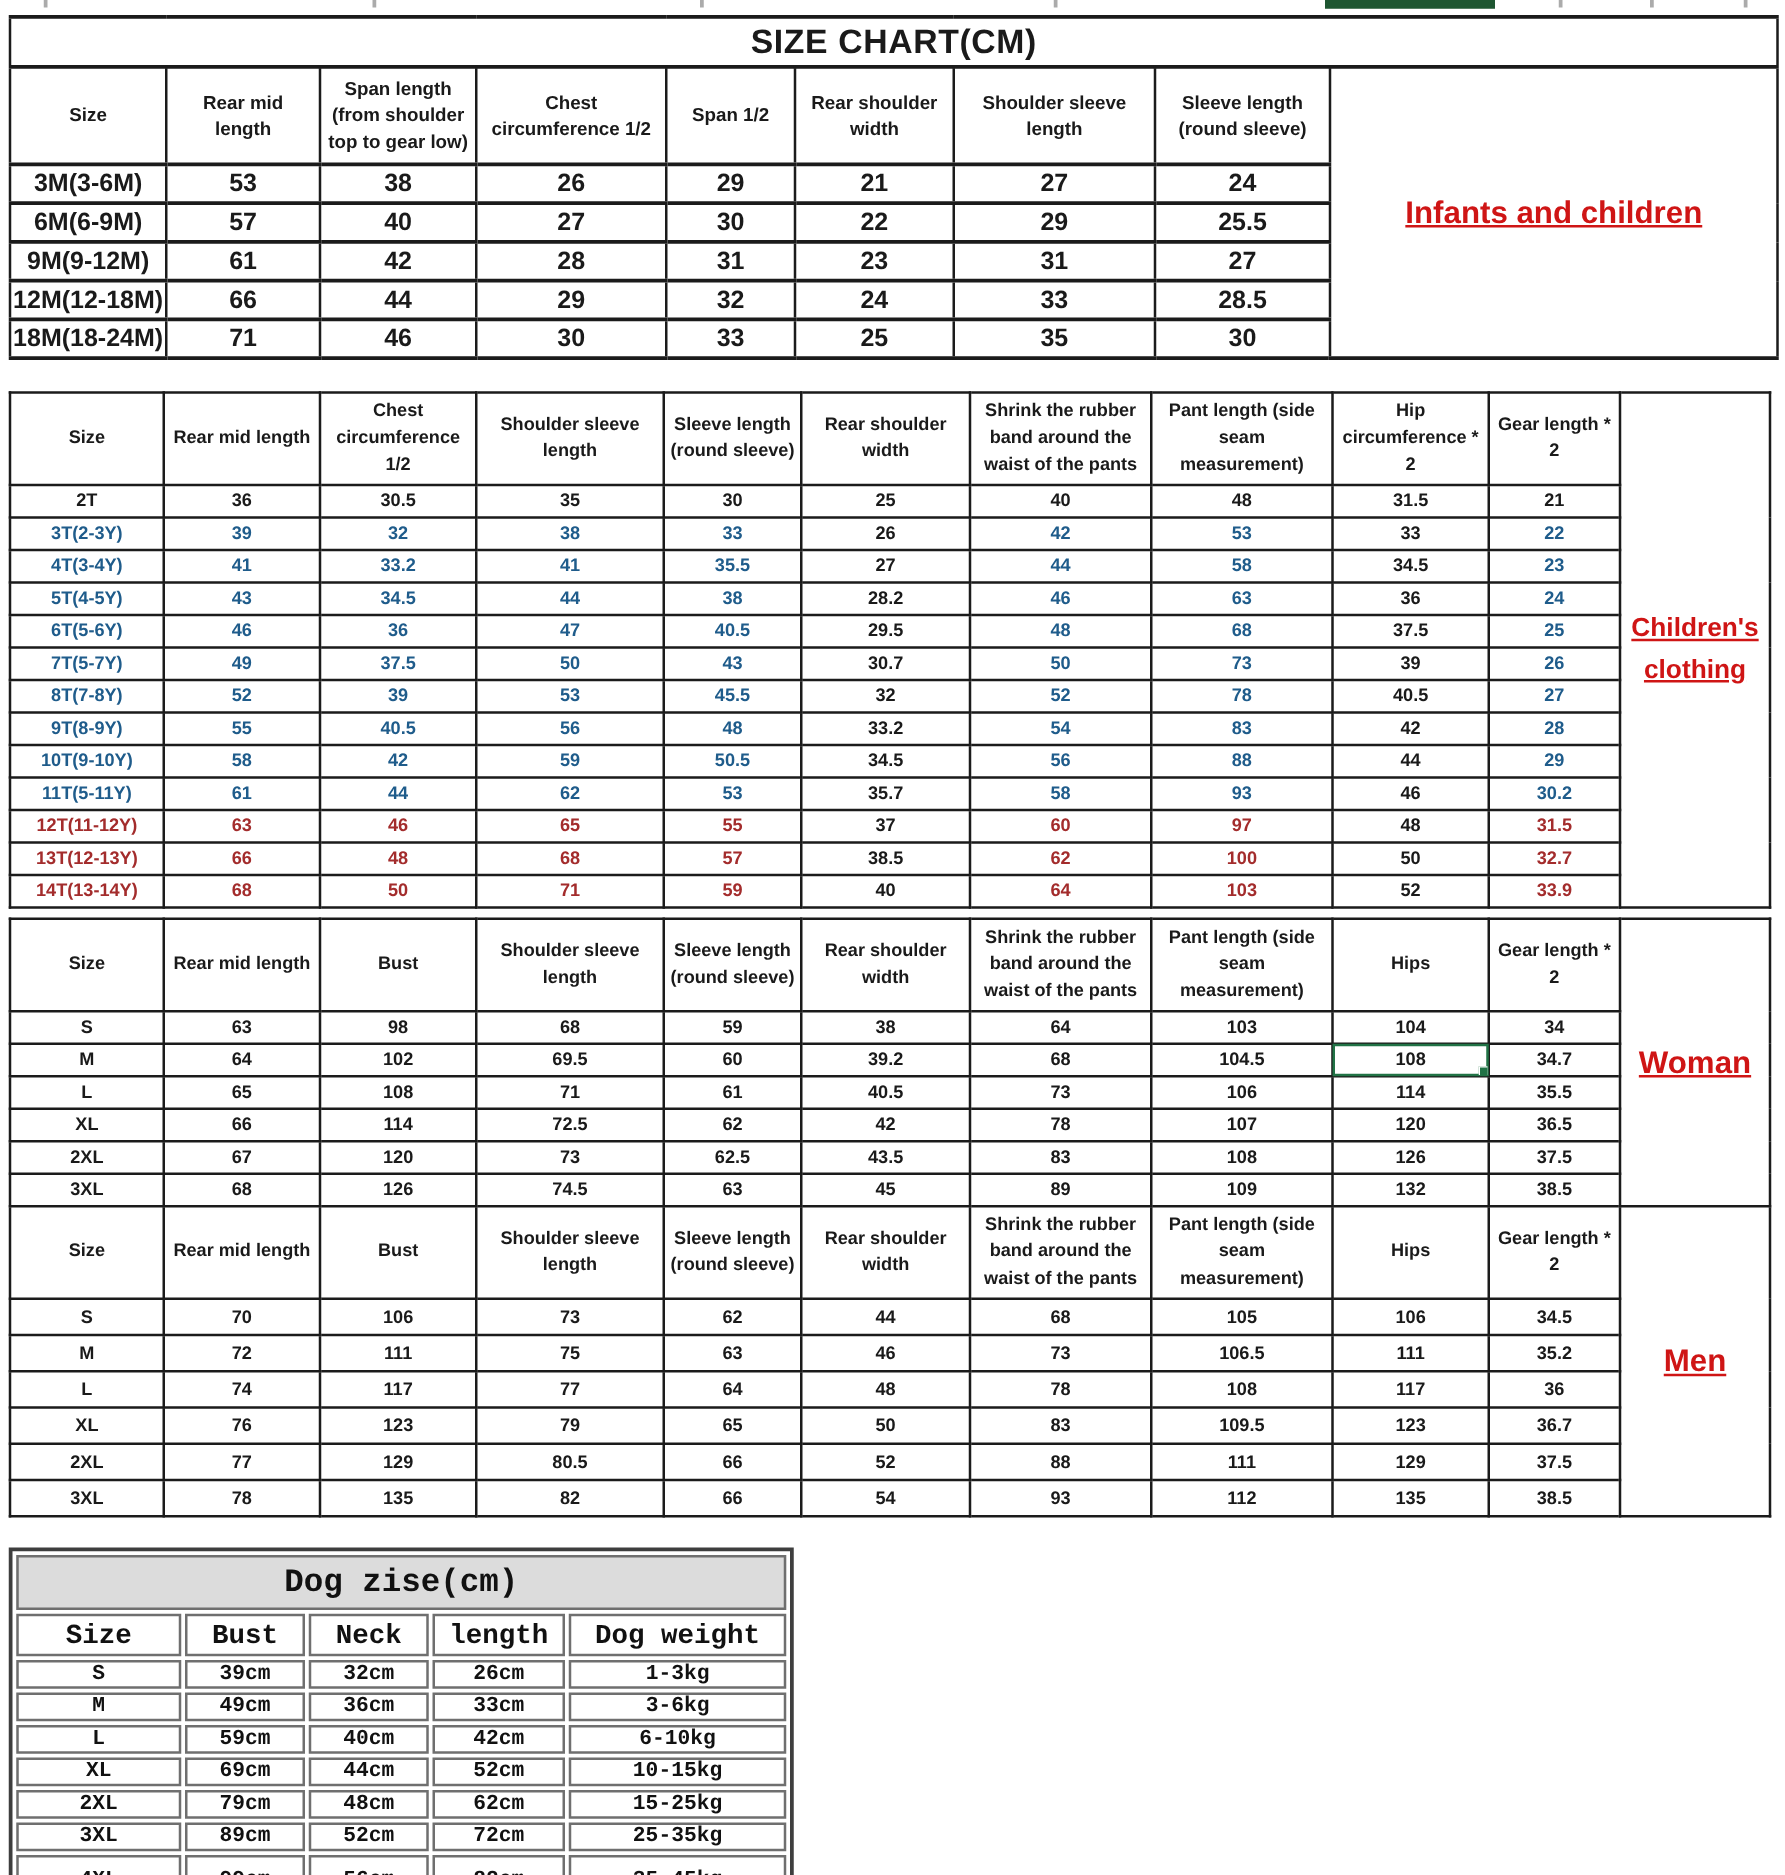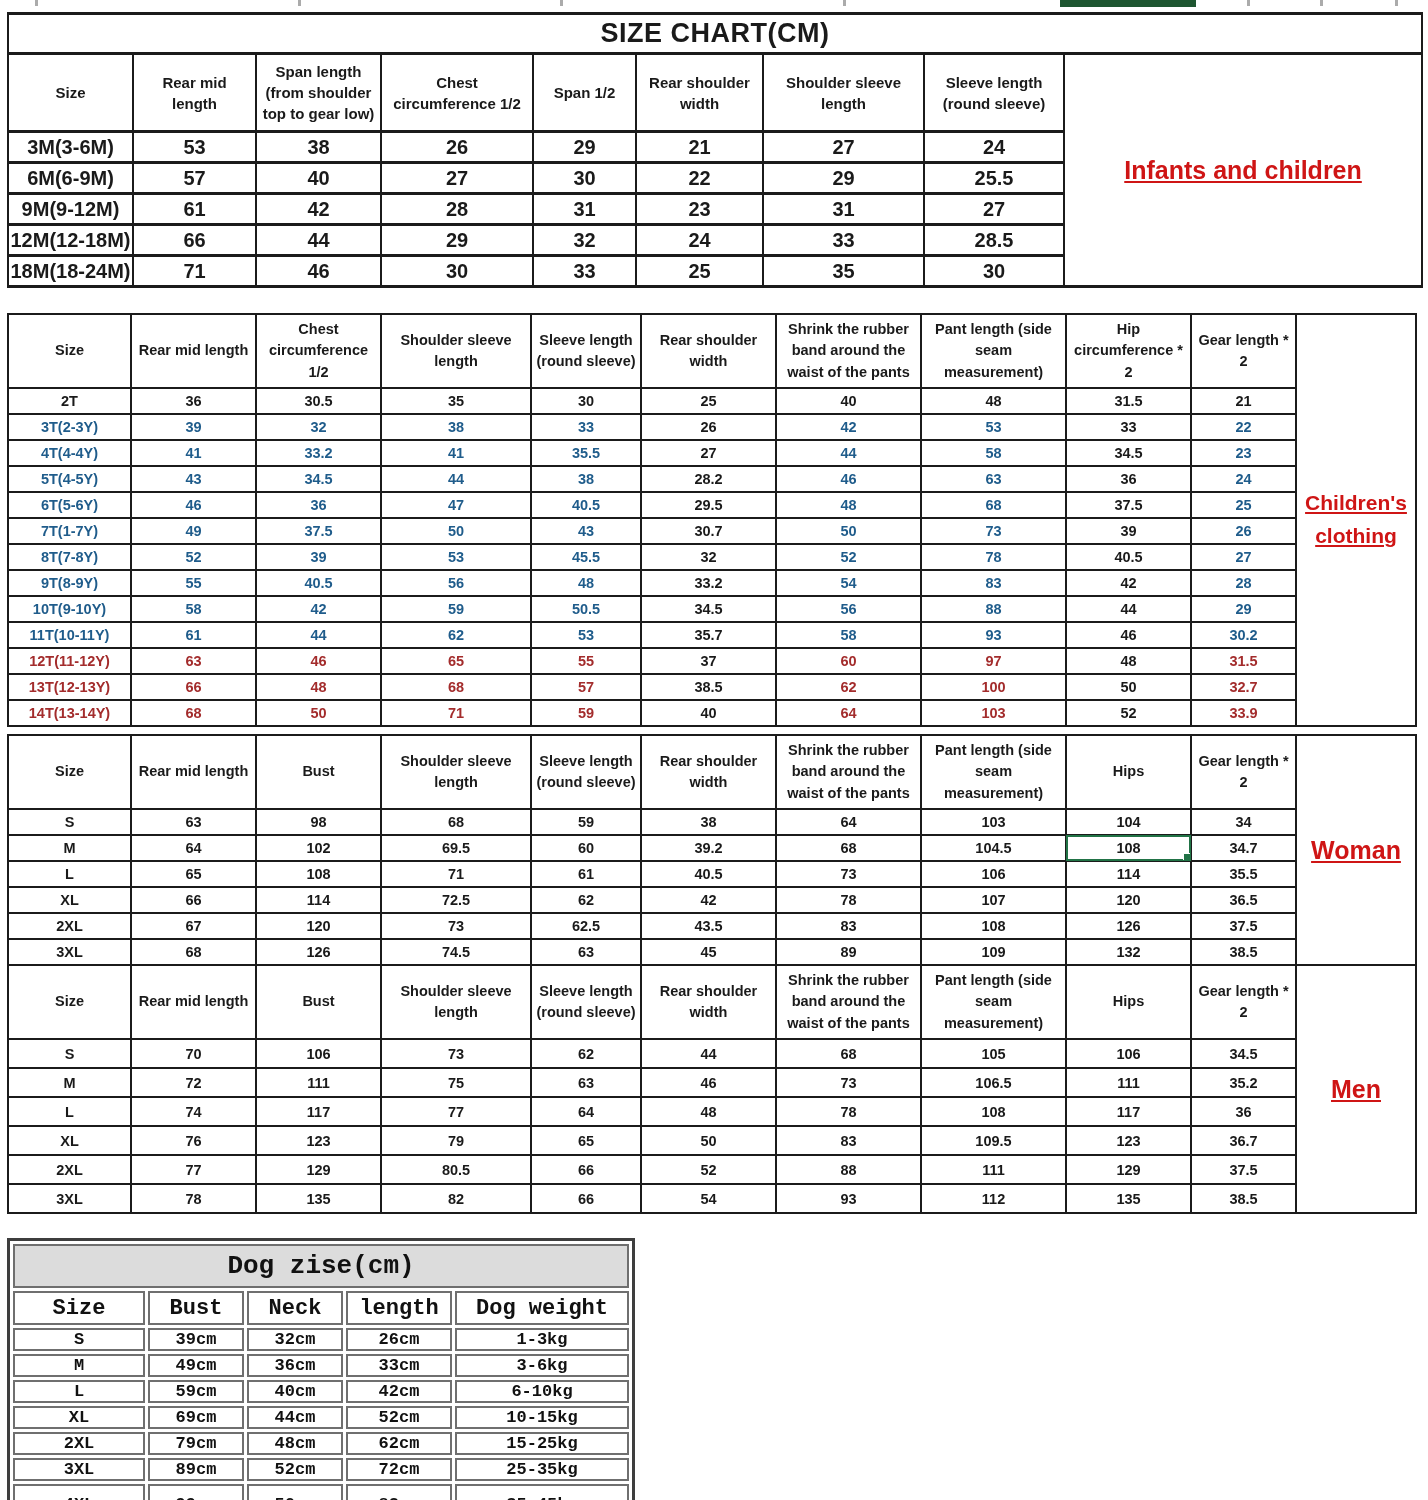--- a/index.html
+++ b/index.html
@@ -198,21 +198,21 @@
         <td class="data c-blue">32</td>
         <td class="data c-blue">38</td>
         <td class="data c-blue">33</td>
         <td class="data c-black">26</td>
         <td class="data c-blue">42</td>
         <td class="data c-blue">53</td>
         <td class="data c-black">33</td>
         <td class="data c-blue">22</td>
       </tr>
       <tr>
-        <td class="data c-blue">4T(4-4Y)</td>
+        <td class="data c-blue">4T(3-4Y)</td>
         <td class="data c-blue">41</td>
         <td class="data c-blue">33.2</td>
         <td class="data c-blue">41</td>
         <td class="data c-blue">35.5</td>
         <td class="data c-black">27</td>
         <td class="data c-blue">44</td>
         <td class="data c-blue">58</td>
         <td class="data c-black">34.5</td>
         <td class="data c-blue">23</td>
       </tr>
@@ -234,21 +234,21 @@
         <td class="data c-blue">36</td>
         <td class="data c-blue">47</td>
         <td class="data c-blue">40.5</td>
         <td class="data c-black">29.5</td>
         <td class="data c-blue">48</td>
         <td class="data c-blue">68</td>
         <td class="data c-black">37.5</td>
         <td class="data c-blue">25</td>
       </tr>
       <tr>
-        <td class="data c-blue">7T(1-7Y)</td>
+        <td class="data c-blue">7T(5-7Y)</td>
         <td class="data c-blue">49</td>
         <td class="data c-blue">37.5</td>
         <td class="data c-blue">50</td>
         <td class="data c-blue">43</td>
         <td class="data c-black">30.7</td>
         <td class="data c-blue">50</td>
         <td class="data c-blue">73</td>
         <td class="data c-black">39</td>
         <td class="data c-blue">26</td>
       </tr>
@@ -282,21 +282,21 @@
         <td class="data c-blue">42</td>
         <td class="data c-blue">59</td>
         <td class="data c-blue">50.5</td>
         <td class="data c-black">34.5</td>
         <td class="data c-blue">56</td>
         <td class="data c-blue">88</td>
         <td class="data c-black">44</td>
         <td class="data c-blue">29</td>
       </tr>
       <tr>
-        <td class="data c-blue">11T(10-11Y)</td>
+        <td class="data c-blue">11T(5-11Y)</td>
         <td class="data c-blue">61</td>
         <td class="data c-blue">44</td>
         <td class="data c-blue">62</td>
         <td class="data c-blue">53</td>
         <td class="data c-black">35.7</td>
         <td class="data c-blue">58</td>
         <td class="data c-blue">93</td>
         <td class="data c-black">46</td>
         <td class="data c-blue">30.2</td>
       </tr>

